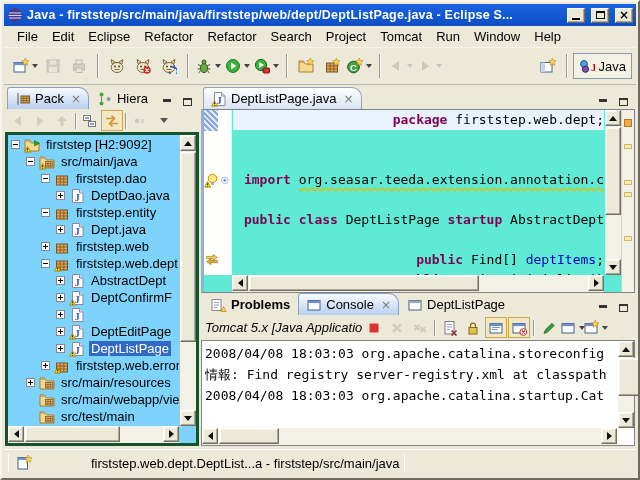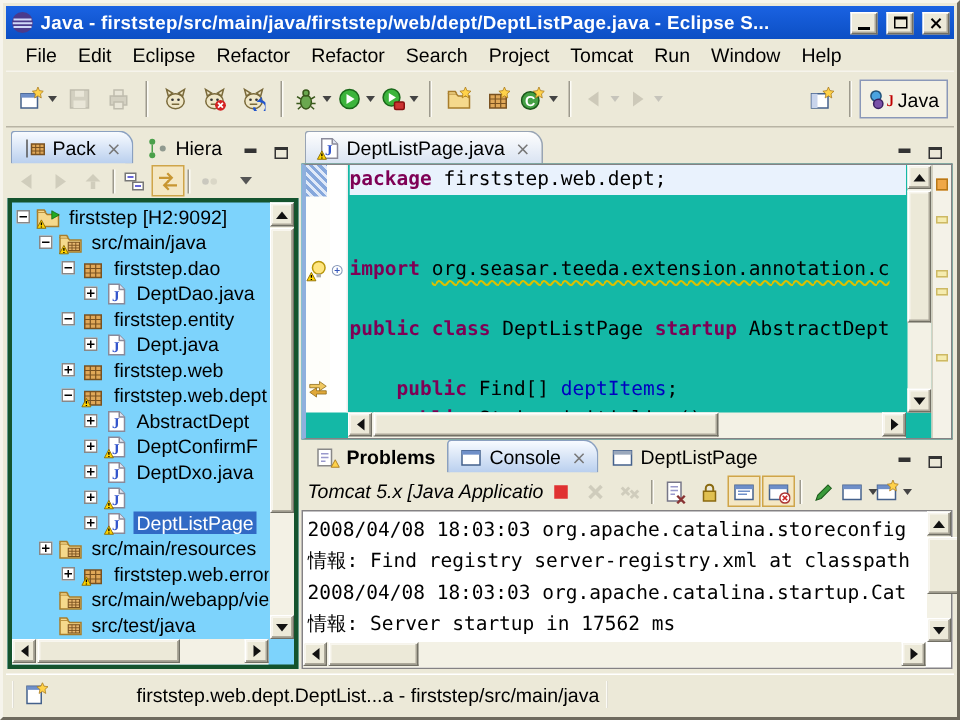--- a/index.html
+++ b/index.html
@@ -68,21 +68,21 @@
   .sbb{position:absolute;background:#ece9d8;border:1px solid;border-color:#fff #716f64 #716f64 #fff;
        box-shadow:inset -1px -1px 0 #aca899, inset 1px 1px 0 #f8f6ee;display:flex;align-items:center;justify-content:center;}
   .tri{width:0;height:0;}
   .tri.up{border-left:4px solid transparent;border-right:4px solid transparent;border-bottom:5px solid #111;}
   .tri.dn{border-left:4px solid transparent;border-right:4px solid transparent;border-top:5px solid #111;}
   .tri.lf{border-top:4px solid transparent;border-bottom:4px solid transparent;border-right:5px solid #111;}
   .tri.rt{border-top:4px solid transparent;border-bottom:4px solid transparent;border-left:5px solid #111;}
   
   .rstack{position:absolute;left:197px;top:1px;right:1px;height:calc(100% - 2px);}
   .editor-part{position:absolute;left:0;top:0;right:0;height:206px;}
-  .edwrap{position:absolute;left:0;top:22px;right:0;bottom:0;background:#14b8a6;border:1px solid #848284;border-left:3px solid #8fb0dd;}
+  .edwrap{position:absolute;left:0;top:22px;right:0;bottom:0;background:#5eead4;border:1px solid #848284;border-left:3px solid #8fb0dd;text-align:right;}
   .ruler{position:absolute;left:0;top:0;width:16px;bottom:17px;background:#fefefa;}
   .range-ind{position:absolute;left:0;top:0;width:14px;height:21px;
      background:repeating-linear-gradient(45deg,#86a8dc 0 2px,#dfe9f8 2px 4px);}
   .folds{position:absolute;left:16px;top:0;width:12px;bottom:17px;background:#fff;border-right:1px solid #eee;}
   .codearea{position:absolute;left:29px;top:0;right:30px;bottom:17px;overflow:hidden;}
   .cline{height:20px;line-height:20px;font-family:"DejaVu Sans Mono",monospace;font-size:13px;white-space:pre;}
   .cline.cur{background:#e9f2fd;}
   .ck{color:#7f0055;font-weight:bold;}
   .cf{color:#0000c0;}
   .cw{text-decoration:underline wavy #dcc000;text-underline-offset:3px;}
@@ -523,88 +523,88 @@
               <span class="tlabel">DeptConfirmF</span>
             </div>
             <div class="trow">
               <span class="tind" style="width: 47px;"></span>
               <span class="exp plus"></span>
               <span class="ticon"><svg viewBox="0 0 16 16" width="16" height="16">
                   <path d="M3.5 1.5h7L14 5v9.5H3.5z" fill="#fff" stroke="#8a8a9a"></path>
                   <path d="M10.5 1.5V5H14" fill="#dfe4f2" stroke="#8a8a9a"></path>
                   <text x="8.2" y="12.5" font-size="10" font-weight="bold" fill="#3355cc" text-anchor="middle" font-family="Liberation Serif,serif">J</text>
                 </svg></span>
-              <span class="tlabel">DeptDxo.java</span>
             </div>
             <div class="trow">
               <span class="tind" style="width: 47px;"></span>
               <span class="exp plus"></span>
               <span class="ticon"><svg viewBox="0 0 16 16" width="16" height="16">
                   <path d="M3.5 1.5h7L14 5v9.5H3.5z" fill="#fff" stroke="#8a8a9a"></path>
                   <path d="M10.5 1.5V5H14" fill="#dfe4f2" stroke="#8a8a9a"></path>
                   <text x="8.2" y="12.5" font-size="10" font-weight="bold" fill="#3355cc" text-anchor="middle" font-family="Liberation Serif,serif">J</text>
                   <path d="M3.6 9.6l3 5.6H.6z" fill="#ffd400" stroke="#8a6a00" stroke-width=".6"></path>
                   <path d="M3.6 11.4v1.8M3.6 14v.6" stroke="#000" stroke-width=".9"></path>
                 </svg></span>
+              <span class="tlabel">DeptEditPage</span>
             </div>
             <div class="trow sel">
               <span class="tind" style="width: 47px;"></span>
               <span class="exp plus"></span>
               <span class="ticon"><svg viewBox="0 0 16 16" width="16" height="16">
                   <path d="M3.5 1.5h7L14 5v9.5H3.5z" fill="#fff" stroke="#8a8a9a"></path>
                   <path d="M10.5 1.5V5H14" fill="#dfe4f2" stroke="#8a8a9a"></path>
                   <text x="8.2" y="12.5" font-size="10" font-weight="bold" fill="#3355cc" text-anchor="middle" font-family="Liberation Serif,serif">J</text>
                   <path d="M3.6 9.6l3 5.6H.6z" fill="#ffd400" stroke="#8a6a00" stroke-width=".6"></path>
                   <path d="M3.6 11.4v1.8M3.6 14v.6" stroke="#000" stroke-width=".9"></path>
                 </svg></span>
               <span class="tlabel">DeptListPage</span>
             </div>
             <div class="trow">
+              <span class="tind" style="width: 32px;"></span>
+              <span class="exp plus"></span>
+              <span class="ticon"><svg viewBox="0 0 16 16" width="16" height="16">
+                  <rect x="2.5" y="5" width="11" height="9" fill="#e0a858" stroke="#7a5220"></rect>
+                  <path d="M2.5 8h11M2.5 11h11M6.2 5v9M9.8 5v9" stroke="#7a5220" stroke-width=".8" fill="none"></path>
+                  <path d="M3.6 9.6l3 5.6H.6z" fill="#ffd400" stroke="#8a6a00" stroke-width=".6"></path>
+                  <path d="M3.6 11.4v1.8M3.6 14v.6" stroke="#000" stroke-width=".9"></path>
+                </svg></span>
+              <span class="tlabel">firststep.web.error</span>
+            </div>
+            <div class="trow">
               <span class="tind" style="width: 17px;"></span>
               <span class="exp plus"></span>
               <span class="ticon"><svg viewBox="0 0 16 16" width="16" height="16">
                   <path d="M1 4.5h5l1.5 1.5H15v8H1z" fill="#f5d98c" stroke="#a87d2a"></path>
                   <path d="M1 4.5V3h4.5l1 1.5" fill="#f5d98c" stroke="#a87d2a"></path>
                   <rect x="6.5" y="7.5" width="7.5" height="5.5" fill="#e8b870" stroke="#7a5220" stroke-width=".7"></rect>
                   <path d="M6.5 9.5h7.5M6.5 11.3h7.5M9 7.5v5.5M11.5 7.5v5.5" stroke="#7a5220" stroke-width=".6" fill="none"></path>
                 </svg></span>
               <span class="tlabel">src/main/resources</span>
             </div>
             <div class="trow">
-              <span class="tind" style="width: 32px;"></span>
-              <span class="exp plus"></span>
-              <span class="ticon"><svg viewBox="0 0 16 16" width="16" height="16">
-                  <rect x="2.5" y="5" width="11" height="9" fill="#e0a858" stroke="#7a5220"></rect>
-                  <path d="M2.5 8h11M2.5 11h11M6.2 5v9M9.8 5v9" stroke="#7a5220" stroke-width=".8" fill="none"></path>
-                  <path d="M3.6 9.6l3 5.6H.6z" fill="#ffd400" stroke="#8a6a00" stroke-width=".6"></path>
-                  <path d="M3.6 11.4v1.8M3.6 14v.6" stroke="#000" stroke-width=".9"></path>
-                </svg></span>
-              <span class="tlabel">firststep.web.error</span>
-            </div>
-            <div class="trow">
               <span class="tind" style="width: 17px;"></span>
               <span class="exp none"></span>
               <span class="ticon"><svg viewBox="0 0 16 16" width="16" height="16">
                   <path d="M1 4.5h5l1.5 1.5H15v8H1z" fill="#f5d98c" stroke="#a87d2a"></path>
                   <path d="M1 4.5V3h4.5l1 1.5" fill="#f5d98c" stroke="#a87d2a"></path>
                   <rect x="6.5" y="7.5" width="7.5" height="5.5" fill="#e8b870" stroke="#7a5220" stroke-width=".7"></rect>
                   <path d="M6.5 9.5h7.5M6.5 11.3h7.5M9 7.5v5.5M11.5 7.5v5.5" stroke="#7a5220" stroke-width=".6" fill="none"></path>
                 </svg></span>
               <span class="tlabel">src/main/webapp/vie</span>
             </div>
             <div class="trow">
               <span class="tind" style="width: 17px;"></span>
               <span class="exp none"></span>
               <span class="ticon"><svg viewBox="0 0 16 16" width="16" height="16">
                   <path d="M1 4.5h5l1.5 1.5H15v8H1z" fill="#f5d98c" stroke="#a87d2a"></path>
                   <path d="M1 4.5V3h4.5l1 1.5" fill="#f5d98c" stroke="#a87d2a"></path>
                   <rect x="6.5" y="7.5" width="7.5" height="5.5" fill="#e8b870" stroke="#7a5220" stroke-width=".7"></rect>
                   <path d="M6.5 9.5h7.5M6.5 11.3h7.5M9 7.5v5.5M11.5 7.5v5.5" stroke="#7a5220" stroke-width=".6" fill="none"></path>
                 </svg></span>
-              <span class="tlabel">src/test/java</span>
+              <span class="tlabel">src/test/main</span>
             </div>
             <div class="trow">
               <span class="tind" style="width: 17px;"></span>
               <span class="exp none"></span>
               <span class="ticon"><svg viewBox="0 0 16 16" width="16" height="16">
                   <path d="M1 4.5h5l1.5 1.5H15v8H1z" fill="#f5d98c" stroke="#a87d2a"></path>
                   <path d="M1 4.5V3h4.5l1 1.5" fill="#f5d98c" stroke="#a87d2a"></path>
                   <rect x="6.5" y="7.5" width="7.5" height="5.5" fill="#e8b870" stroke="#7a5220" stroke-width=".7"></rect>
                   <path d="M6.5 9.5h7.5M6.5 11.3h7.5M9 7.5v5.5M11.5 7.5v5.5" stroke="#7a5220" stroke-width=".6" fill="none"></path>
                 </svg></span>
@@ -850,21 +850,20 @@
                 </svg>
               </span>
               <span class="dd"></span>
             </span>
           </div>
         <div class="conwrap">
           <div class="context" id="console-text">
               <div class="conline">2008/04/08 18:03:03 org.apache.catalina.storeconfig</div>
               <div class="conline">情報: Find registry server-registry.xml at classpath</div>
               <div class="conline">2008/04/08 18:03:03 org.apache.catalina.startup.Cat</div>
-              <div class="conline">情報: Server startup in 17562 ms</div>
             </div>
           <div class="vsb" style="right:0;top:0;width:16px;bottom:17px;">
             <span class="sbb" style="left:0;top:0;width:16px;height:16px;">
                 <span class="tri up"></span>
               </span>
             <span class="sbb" style="left:0;top:17px;width:38px;height:38px;"></span>
             <span class="sbb" style="left:0;bottom:0;width:16px;height:16px;">
                 <span class="tri dn"></span>
               </span>
           </div>

